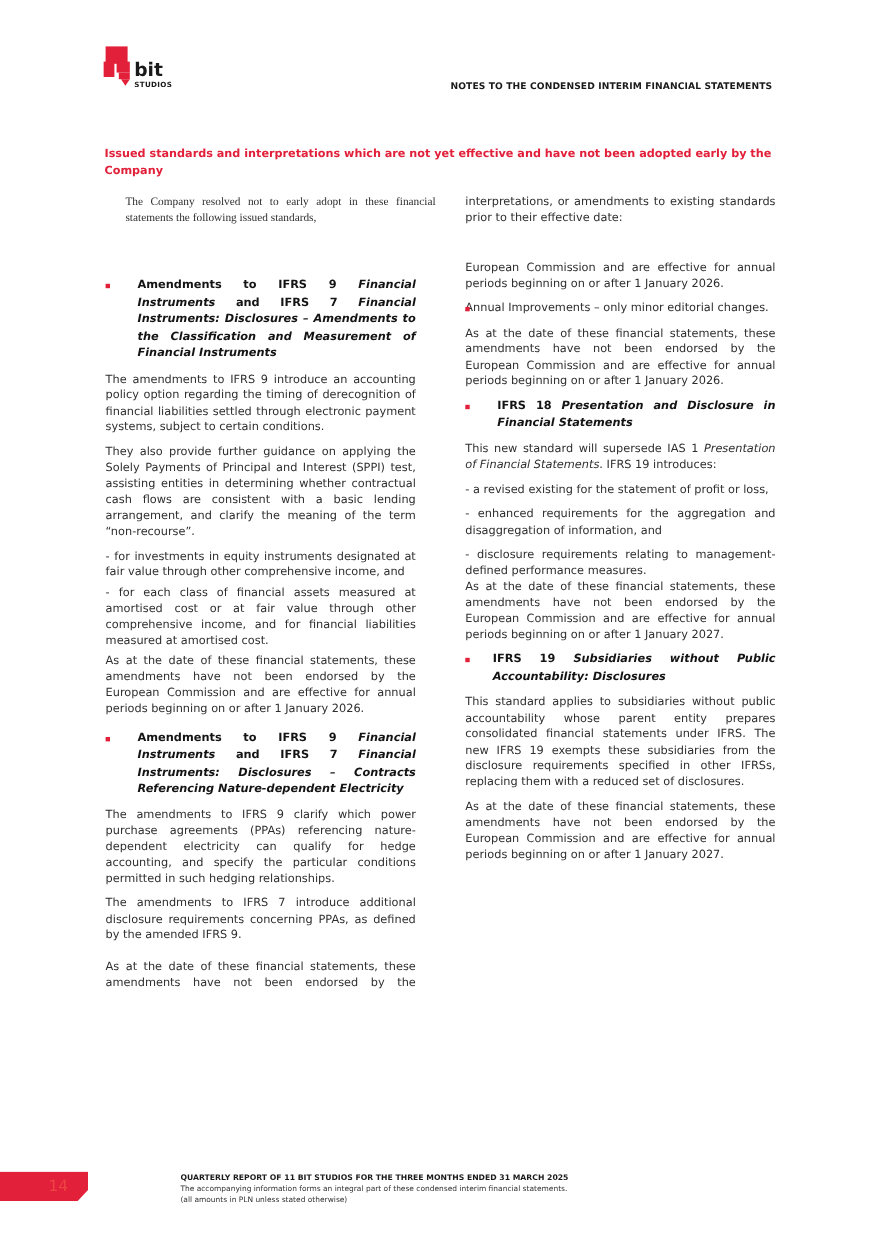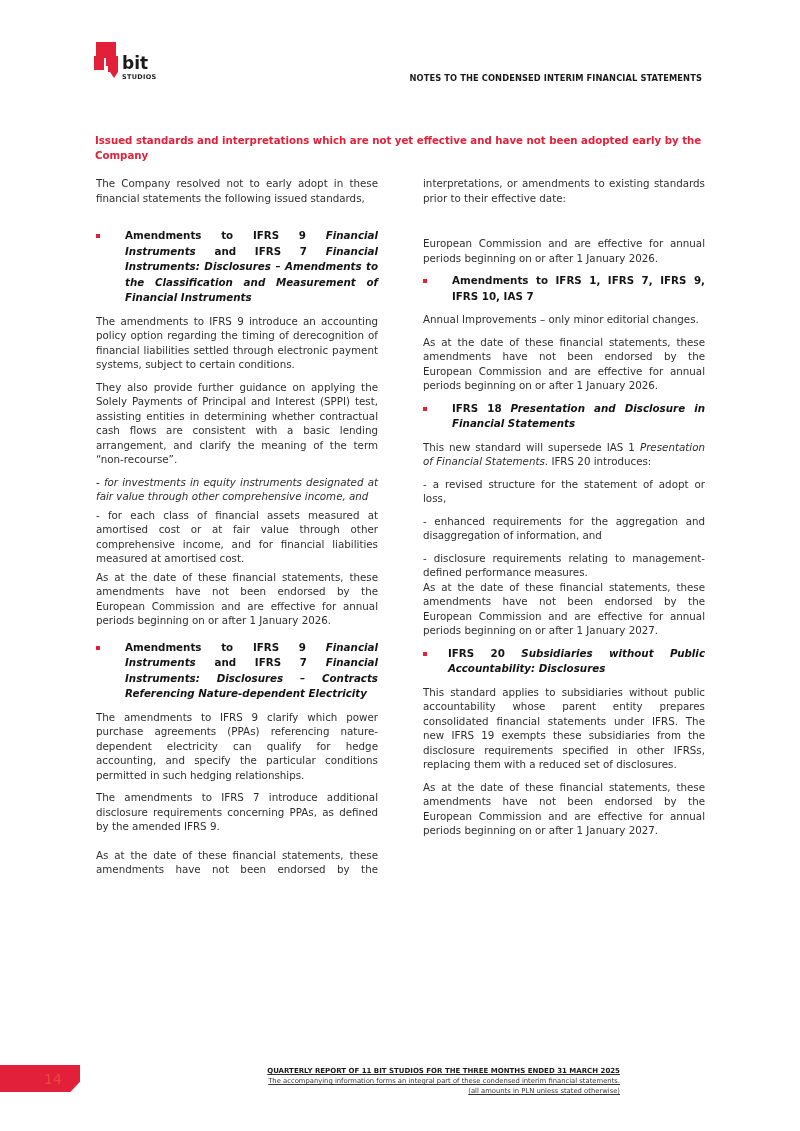--- a/index.html
+++ b/index.html
@@ -8,33 +8,33 @@
 
     .logo { position: absolute; left: 94px; top: 42px; width: 80px; height: 44px; }
     .header-title { position: absolute; right: 98px; top: 73px; font-size: 8.3px; font-weight: bold; color: #1a1a1a; letter-spacing: 0.1px; }
 
     .section-title { position: absolute; left: 95px; top: 133px; width: 610px; font-size: 10.2px; font-weight: bold; color: #e2203a; line-height: 15px; }
 
     .col { position: absolute; width: 282px; font-size: 10.3px; line-height: 15px; color: #2e2e2e; }
     .col-left { left: 96px; }
     .col-right { left: 423px; }
 
-    .intro-left { position: absolute; left: 96px; top: 176px; width: 282px; font-size: 10.3px; line-height: 15px; text-align: justify; text-align-last: left; color:#2e2e2e; }
+    .intro-left { position: absolute; left: 114px; top: 176px; width: 282px; font-size: 10.3px; line-height: 15px; text-align: justify; text-align-last: left; color:#2e2e2e;font-family:Liberation Serif, serif; }
     .intro-right { position: absolute; left: 423px; top: 176px; width: 282px; font-size: 10.3px; line-height: 15px; text-align: justify; text-align-last: left; color:#2e2e2e; }
 
     p { text-align: justify; margin-bottom: 8px; font-size: 10.3px; line-height: 14.5px; }
     .bullet { position: relative; padding-left: 29px; margin-bottom: 8px; font-weight: bold; color: #141414; text-align: justify; font-size: 10.3px; line-height: 15.5px; }
     .bullet .mark { position: absolute; left: 0; top: 6px; width: 4px; height: 4px; background: #e2203a; }
     .bullet em { font-style: italic; }
     p em { font-style: italic; }
 
     .page-tab { position: absolute; left: 0; top: 1065px; width: 80px; height: 27px; background: #e2203a; clip-path: polygon(0 0, 100% 0, 100% 62%, 88% 100%, 0 100%); }
     .page-num { position: absolute; left: 44px; top: 1071px; font-size: 14px; font-weight: normal; color: #ef4444; }
 
-    .footer { position: absolute; left: 180px; width: 440px; top: 1066px; text-align: right; font-size: 6.8px; line-height: 10px; color: #333; text-decoration: underline; }
+    .footer { position: absolute; left: 164px; width: 440px; top: 1066px; text-align: left; font-size: 6.8px; line-height: 10px; color: #333; }
     .footer .f1 { font-weight: bold; color: #1a1a1a; font-size: 7px; }
   </style>
 </head>
 <body>
 
 <div class="logo">
   <svg width="80" height="44" viewBox="0 0 80 44">
     <rect x="2" y="0" width="20" height="16" fill="#e2203a"></rect>
     <rect x="0" y="14" width="10" height="14" fill="#e2203a"></rect>
     <rect x="12" y="14" width="12" height="10" fill="#e2203a"></rect>
@@ -44,63 +44,62 @@
     <text x="28" y="37" font-family="DejaVu Sans, sans-serif" font-size="6.5" font-weight="bold" fill="#1a1a1a" letter-spacing="0.3">STUDIOS</text>
   </svg>
 </div>
 <div class="header-title">NOTES TO THE CONDENSED INTERIM FINANCIAL STATEMENTS</div>
 
 <div class="section-title">Issued standards and interpretations which are not yet effective and have not been adopted early by the Company</div>
 
 <div class="intro-left">The Company resolved not to early adopt in these financial statements the following issued standards,</div>
 <div class="intro-right">interpretations, or amendments to existing standards prior to their effective date:</div>
 
-<div class="col col-left" style="top:228px;">
+<div class="col col-left" style="top:252px;">
   <div class="bullet">
     <span class="mark"></span>
     <span>Amendments to IFRS 9 </span><em>Financial Instruments</em><span> and IFRS 7 </span><em>Financial Instruments: Disclosures – Amendments to the Classification and Measurement of Financial Instruments</em>
   </div>
   <p>The amendments to IFRS 9 introduce an accounting policy option regarding the timing of derecognition of financial liabilities settled through electronic payment systems, subject to certain conditions.</p>
   <p>They also provide further guidance on applying the Solely Payments of Principal and Interest (SPPI) test, assisting entities in determining whether contractual cash flows are consistent with a basic lending arrangement, and clarify the meaning of the term “non-recourse”.</p>
-  <p style="margin-bottom:4px;font-style:italic;">- for investments in equity instruments designated at fair value through other comprehensive income, and</p>
+  <p style="margin-bottom:4px;">- for investments in equity instruments designated at fair value through other comprehensive income, and</p>
   <p style="margin-bottom:4px;">- for each class of financial assets measured at amortised cost or at fair value through other comprehensive income, and for financial liabilities measured at amortised cost.</p>
   <p>As at the date of these financial statements, these amendments have not been endorsed by the European Commission and are effective for annual periods beginning on or after 1 January 2026.</p>
 
   <div class="bullet" style="margin-top:12px;">
     <span class="mark"></span>
     <span>Amendments to IFRS 9 </span><em>Financial Instruments</em><span> and IFRS 7 </span><em>Financial Instruments: Disclosures – Contracts Referencing Nature-dependent Electricity</em>
   </div>
   <p>The amendments to IFRS 9 clarify which power purchase agreements (PPAs) referencing nature-dependent electricity can qualify for hedge accounting, and specify the particular conditions permitted in such hedging relationships.</p>
   <p style="margin-bottom:14px;">The amendments to IFRS 7 introduce additional disclosure requirements concerning PPAs, as defined by the amended IFRS 9.</p>
   <p style="text-align-last:justify;">As at the date of these financial statements, these amendments have not been endorsed by the</p>
 </div>
 
 <div class="col col-right" style="top:236px;">
   <p>European Commission and are effective for annual periods beginning on or after 1 January 2026.</p>
 
   <div class="bullet">
     <span class="mark"></span>
-    <span>Amendments to IFRS 1, IFRS 7, IFRS 9, IFRS 10, IAS 7</span>
   </div>
   <p>Annual Improvements – only minor editorial changes.</p>
   <p>As at the date of these financial statements, these amendments have not been endorsed by the European Commission and are effective for annual periods beginning on or after 1 January 2026.</p>
 
   <div class="bullet">
     <span class="mark"></span>
     <span>IFRS 18 </span><em>Presentation and Disclosure in Financial Statements</em>
   </div>
-  <p><span>This new standard will supersede IAS 1 </span><em>Presentation of Financial Statements</em><span>. IFRS 20 introduces:</span></p>
-  <p>- a revised structure for the statement of adopt or loss,</p>
+  <p><span>This new standard will supersede IAS 1 </span><em>Presentation of Financial Statements</em><span>. IFRS 19 introduces:</span></p>
+  <p>- a revised existing for the statement of profit or loss,</p>
   <p>- enhanced requirements for the aggregation and disaggregation of information, and</p>
   <p style="margin-bottom:0;">- disclosure requirements relating to management-defined performance measures.</p>
   <p>As at the date of these financial statements, these amendments have not been endorsed by the European Commission and are effective for annual periods beginning on or after 1 January 2027.</p>
 
   <div class="bullet" style="padding-left:25px;">
     <span class="mark"></span>
-    <span>IFRS 20 </span><em>Subsidiaries without Public Accountability: Disclosures</em>
+    <span>IFRS 19 </span><em>Subsidiaries without Public Accountability: Disclosures</em>
   </div>
   <p>This standard applies to subsidiaries without public accountability whose parent entity prepares consolidated financial statements under IFRS. The new IFRS 19 exempts these subsidiaries from the disclosure requirements specified in other IFRSs, replacing them with a reduced set of disclosures.</p>
   <p>As at the date of these financial statements, these amendments have not been endorsed by the European Commission and are effective for annual periods beginning on or after 1 January 2027.</p>
 </div>
 
 <div class="page-tab"></div>
 <div class="page-num">14</div>
 <div class="footer">
   <div class="f1">QUARTERLY REPORT OF 11 BIT STUDIOS FOR THE THREE MONTHS ENDED 31 MARCH 2025</div>
   <div>The accompanying information forms an integral part of these condensed interim financial statements.</div>

